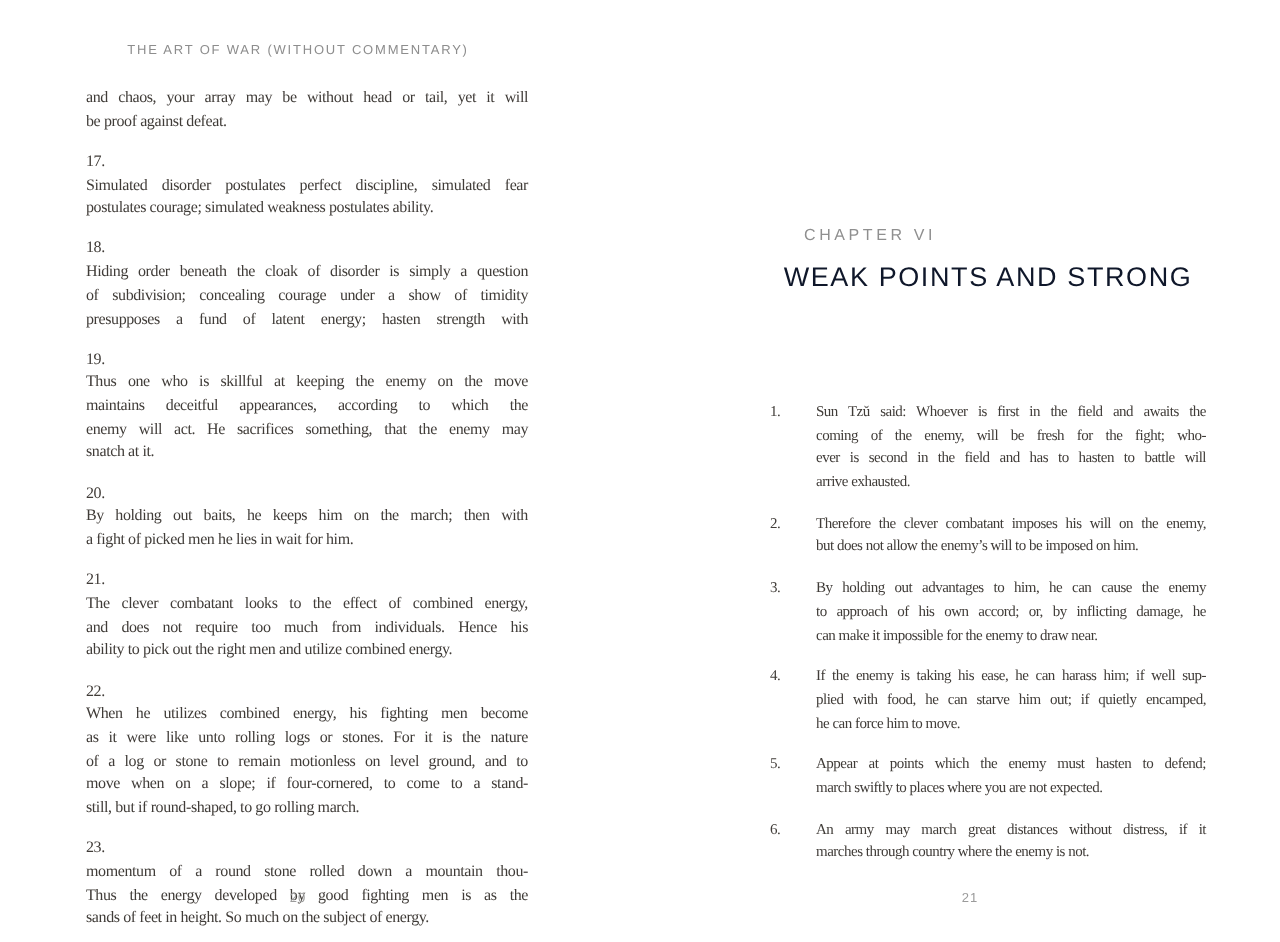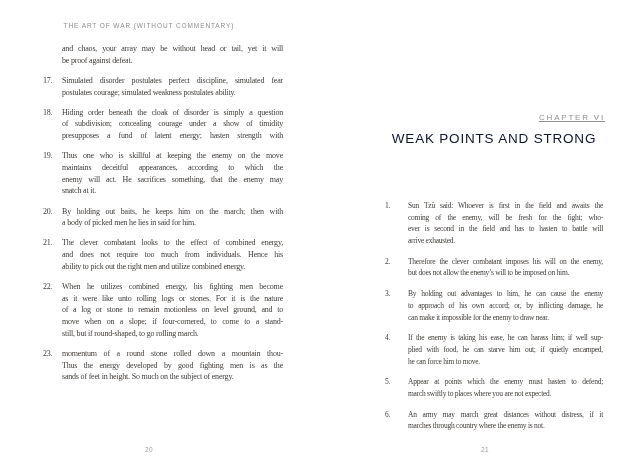--- a/index.html
+++ b/index.html
@@ -23,46 +23,45 @@
     text-align: center;
     font-family: "Liberation Sans", sans-serif;
     font-size: 6.5px;
     letter-spacing: 0.9px;
     color: #8d8d8d;
     white-space: nowrap;
   }
 
   .chapter-label {
     position: absolute;
-    top: 113px; left: 2px; width: 218px;
-    text-align: right;
+    top: 113px; left: 17px; width: 218px;
+    text-align: left;
     font-family: "Liberation Sans", sans-serif;
     font-size: 8px;
     letter-spacing: 1.8px;
     color: #8f8f8f;
     white-space: nowrap;
-    text-decoration: underline;
   }
   .chapter-title {
     position: absolute;
     top: 131px; left: 0; width: 218px;
     text-align: center;
     font-family: "Liberation Sans", sans-serif;
     font-size: 13.5px;
     letter-spacing: 0.8px;
     color: #0f172a;
     white-space: nowrap;
   }
 
   .paragraph-list { position: absolute; left: 0; }
   .list-left  { top: 43px;  width: 240px; font-size: 8px;   letter-spacing: -0.2px; }
   .list-right { top: 200px; width: 218px; font-size: 7.5px; letter-spacing: -0.25px; }
 
   .item { display: flex; }
-  .list-left  .item { margin-bottom: 8.5px; }
+  .list-left  .item { margin-bottom: 8.5px; flex-direction: column; }
   .list-right .item { margin-bottom: 9px; }
   .list-left  .num { width: 19px; flex: none; line-height: 11.7px; }
   .list-right .num { width: 23px; flex: none; line-height: 11.7px; }
   .list-left  .ptext { width: 221px; }
   .list-right .ptext { width: 195px; }
 
   .line { height: 11.7px; line-height: 11.7px; text-align: justify; }
   .line.j::after { content: ""; display: inline-block; width: 100%; height: 0; vertical-align: top; }
   .line.last { text-align: left; }
 
@@ -114,21 +113,21 @@
             <div class="line j">Thus one who is skillful at keeping the enemy on the move</div>
             <div class="line j">maintains deceitful appearances, according to which the</div>
             <div class="line j">enemy will act. He sacrifices something, that the enemy may</div>
             <div class="line last">snatch at it.</div>
           </div>
         </div>
         <div class="item">
           <div class="num">20.</div>
           <div class="ptext">
             <div class="line j">By holding out baits, he keeps him on the march; then with</div>
-            <div class="line last">a body of picked men he lies in said for him.</div>
+            <div class="line last">a fight of picked men he lies in wait for him.</div>
           </div>
         </div>
         <div class="item">
           <div class="num">21.</div>
           <div class="ptext">
             <div class="line j">The clever combatant looks to the effect of combined energy,</div>
             <div class="line j">and does not require too much from individuals. Hence his</div>
             <div class="line last">ability to pick out the right men and utilize combined energy.</div>
           </div>
         </div>

